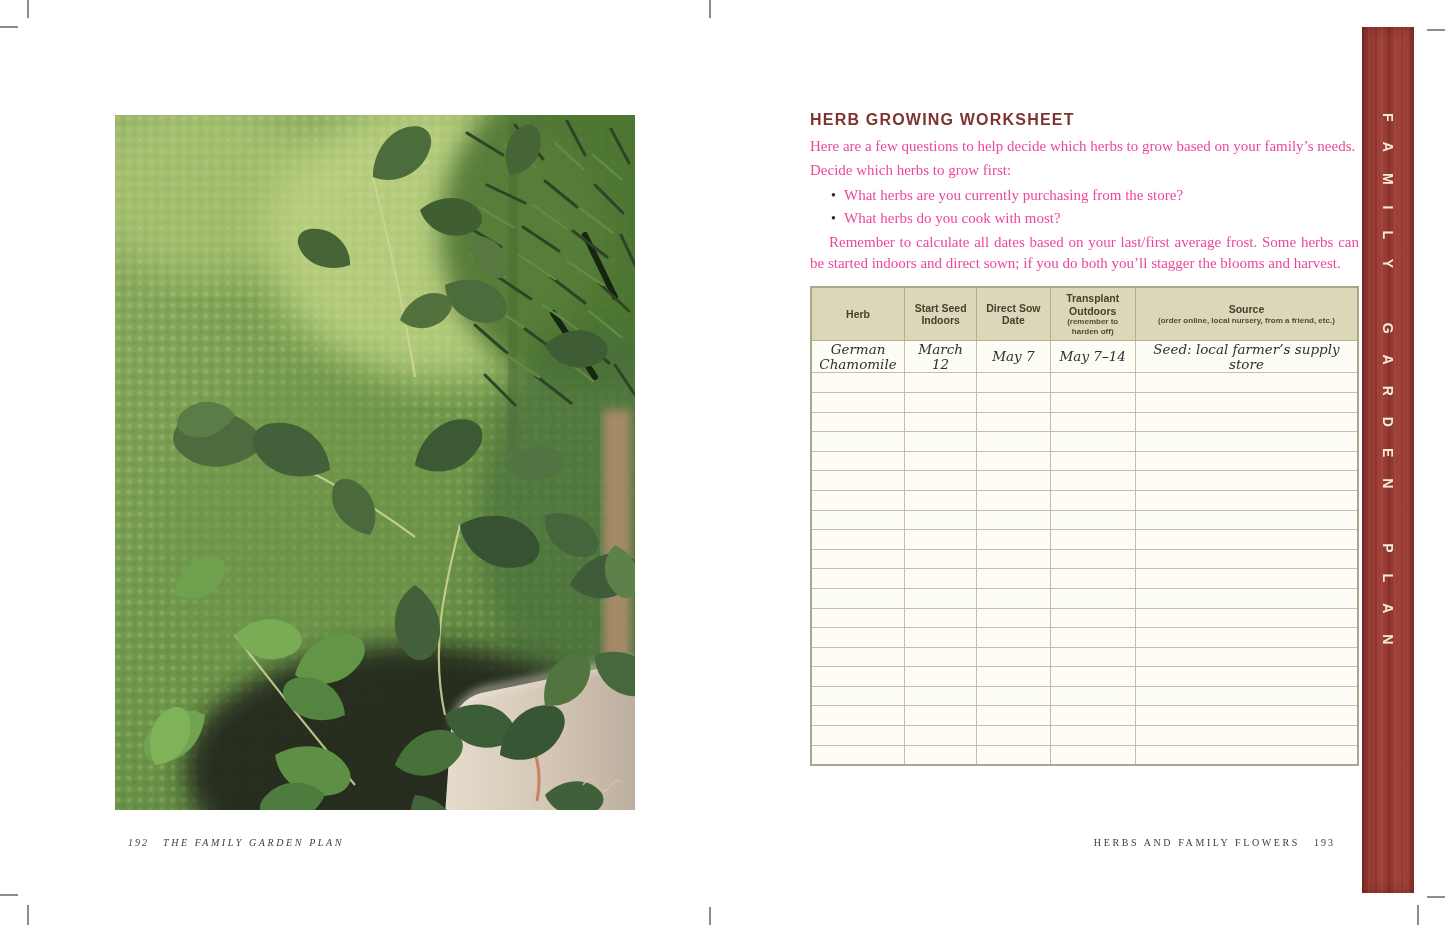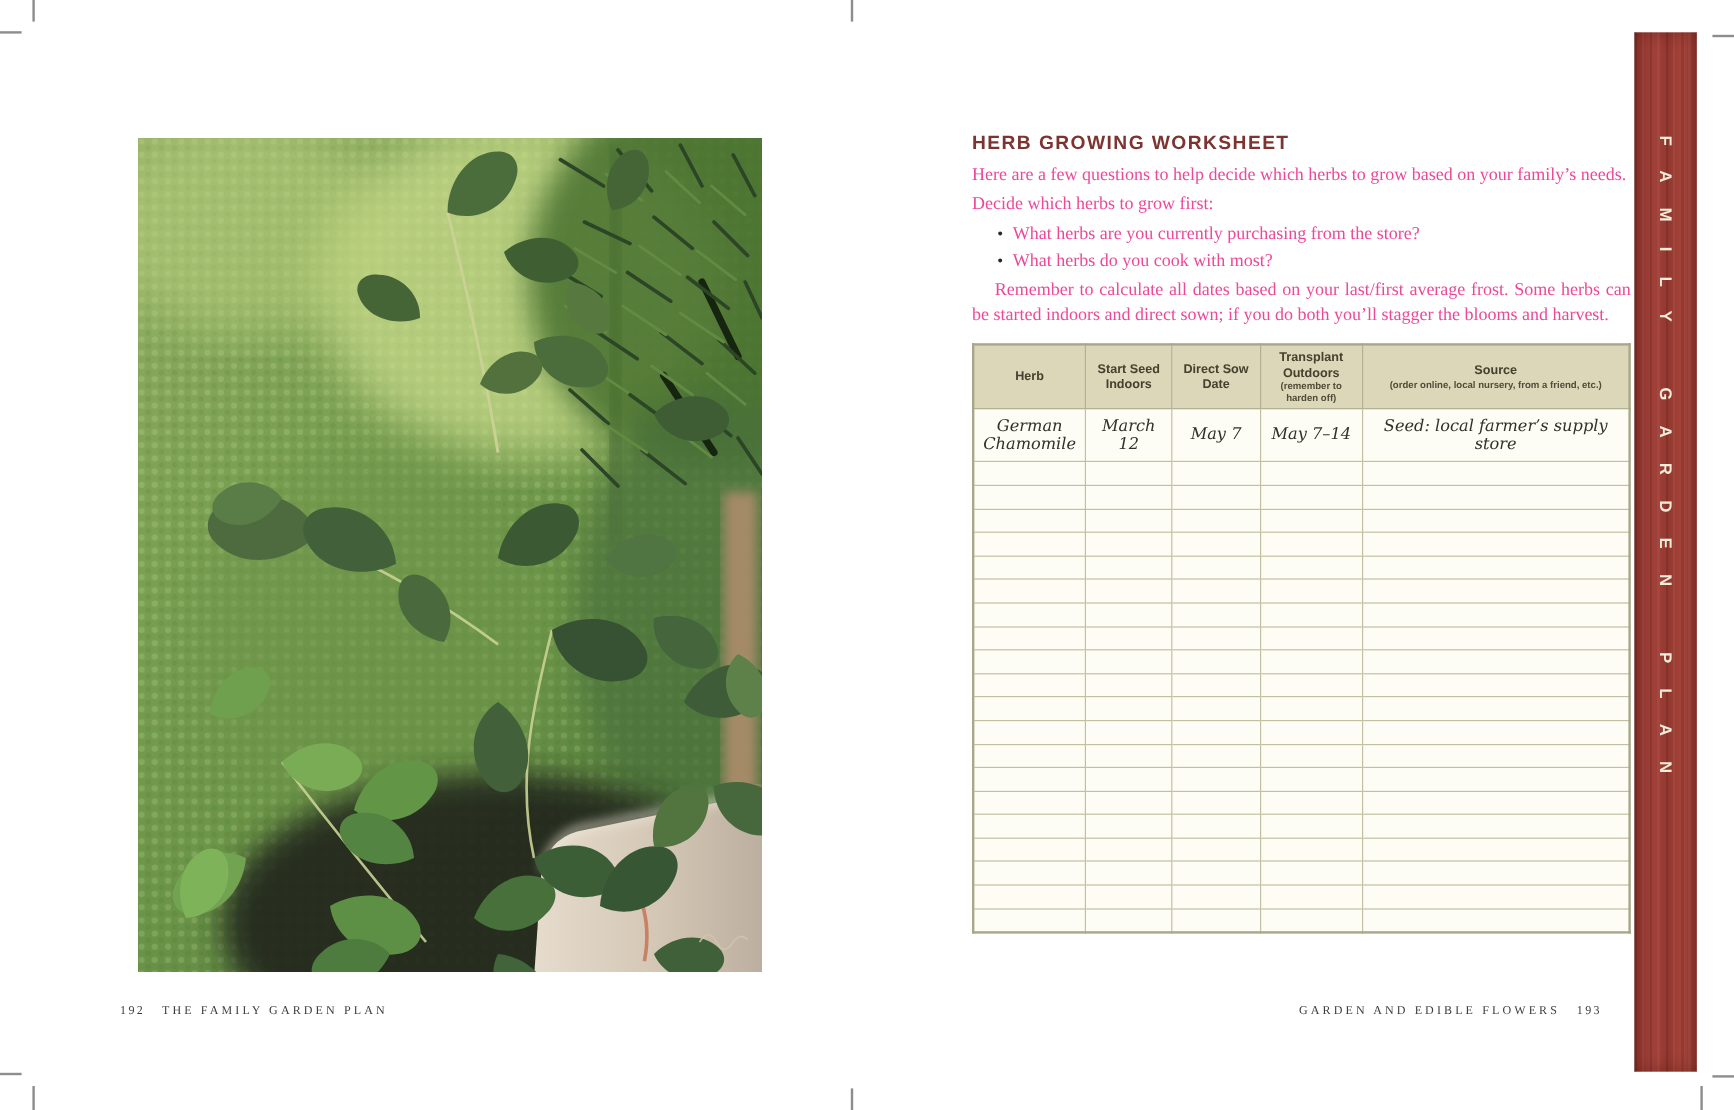--- a/index.html
+++ b/index.html
@@ -18,21 +18,21 @@
     position:absolute; left:115px; top:115px; width:520px; height:695px;
     overflow:hidden;
   }
   .photo svg { display:block; width:100%; height:100%; }
 
   
   .footer {
     position:absolute; top:837px; font-size:10px; letter-spacing:2.6px;
     color:#3d3c38; white-space:nowrap;
   }
-  .footer-left  { left:100px; }
+  .footer-left  { left:128px;font-style:italic; }
   .footer-right { right:110px; text-align:right; }
   .footer .pgnum { letter-spacing:2px; }
   .footer-left .pgnum { margin-right:14px; }
   .footer-right .pgnum { margin-left:14px;text-align:right; }
 
   
   .right-page { position:absolute; left:810px; top:111px; width:549px; }
 
   .worksheet-heading {
     font-family:"Liberation Sans", sans-serif;
@@ -62,21 +62,21 @@
     font-size:10.5px; line-height:1.2; color:#44412f;
     text-align:center; vertical-align:middle; padding:4px 3px; height:40px;
   }
   table.worksheet th .sub {
     display:block; font-size:8px; font-weight:bold; letter-spacing:0; color:#504c38;
   }
   table.worksheet td {
     border:1px solid #c3c0a2; height:19.6px; padding:0 4px;
   }
   tr.filled-row td {
-    height:44px; text-align:center; vertical-align:middle;
+    height:32px; text-align:center; vertical-align:middle;
     font-family:"DejaVu Serif", serif; font-style:italic;
     font-size:13.5px; color:#30312c; line-height:1.1;
   }
 
   
   .chapter-tab {
     position:absolute; left:1362px; top:27px; width:52px; height:866px;
     background:
       repeating-linear-gradient(90deg,
         rgba(0,0,0,0.13) 0 2px, rgba(0,0,0,0) 2px 6px,
@@ -380,20 +380,20 @@
             <td></td>
             <td></td>
             <td></td>
             <td></td>
           </tr>
         </tbody>
     </table>
   </div>
 
   <div class="footer footer-right">
-    <span>GARDEN AND EDIBLE FLOWERS</span><span class="pgnum">193</span>
+    <span>HERBS AND FAMILY FLOWERS</span><span class="pgnum">193</span>
   </div>
 
   <div class="chapter-tab">
     <div class="tab-label">FAMILY GARDEN PLAN</div>
   </div>
 
 </div>
 
 </body></html>

